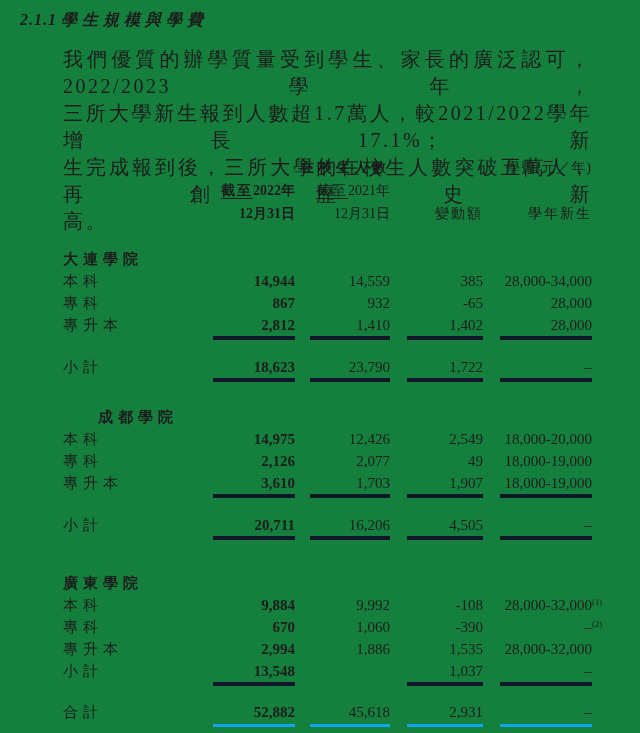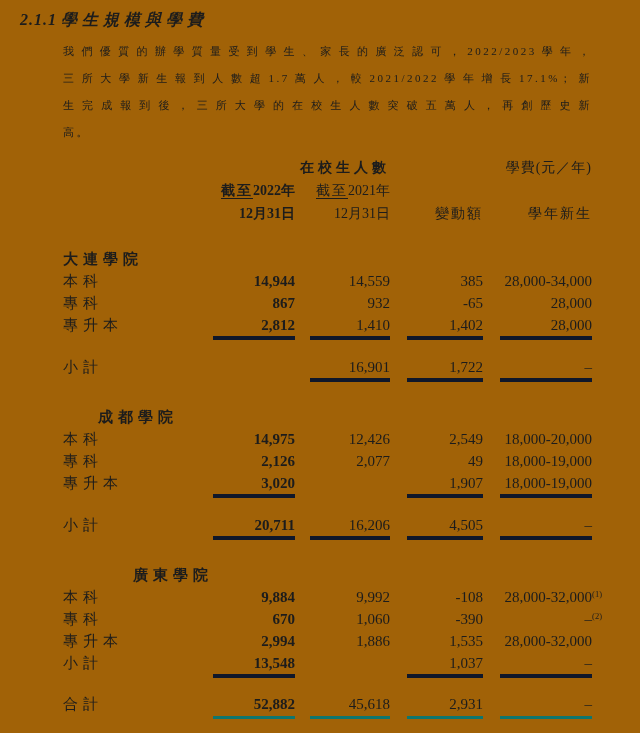--- a/index.html
+++ b/index.html
@@ -1,27 +1,27 @@
 <!DOCTYPE html>
 <html><head>
 <meta charset="utf-8">
 <style>
   html,body{margin:0;padding:0;background:#ffffff;}
   .page{
-    position:relative;width:640px;height:733px;background:#a16207;
+    position:relative;width:640px;height:733px;background:#15803d;
     font-family:"Liberation Serif","DejaVu Serif",serif;
     color:#1c1c1c;overflow:hidden;
   }
   
   .heading{position:absolute;left:20px;top:10px;font-size:16px;line-height:20px;
     font-weight:bold;font-style:italic;white-space:nowrap;}
   .heading-num{letter-spacing:1px;margin-right:4px;}
   .heading-title{letter-spacing:5px;}
   
-  .para{position:absolute;left:63px;top:38px;width:529px;font-size:11px;line-height:27px;}
+  .para{position:absolute;left:63px;top:46px;width:529px;font-size:20px;line-height:27px;}
   .pline{letter-spacing:2.5px;text-align:justify;text-align-last:justify;text-justify:inter-character;}
   .pline.last{text-align:left;text-align-last:left;}
   
   .table{position:absolute;left:63px;top:156px;width:529px;font-size:15px;}
   .trow{display:grid;grid-template-columns:150px 82px 15px 80px 17px 76px 17px 92px;}
   .cell{white-space:nowrap;box-sizing:border-box;}
   .lab{grid-column:1;}
   .c1{grid-column:2;}
   .c2{grid-column:4;}
   .c3{grid-column:6;}
@@ -34,21 +34,21 @@
   .cjk{letter-spacing:2px;}
   .cjk-wide{letter-spacing:4px;}
   .ul{border-bottom:1px solid currentColor;margin-top:24px;}
   #table-body{margin-top:23px;}
   .body-row{height:22px;line-height:22px;}
   .body-row .lab{letter-spacing:5px;}
   .section-row .lab{font-weight:bold;}
   .rule-thin{height:24px;}
   .rule-thin .num{border-bottom:4px solid #0f172a;}
   .rule-thick{height:26px;}
-  .rule-thick .num{border-bottom:3px solid #0f766e;}
+  .rule-thick .num{border-bottom:3px solid #0ea5e9;}
   .fee-cell{position:relative;}
   .fee-note{position:absolute;font-size:8.5px;line-height:10px;top:3px;right:-10px;letter-spacing:0;}
 </style>
 </head>
 <body>
 
 <div class="page">
 
   <div class="heading">
     <span class="heading-num">2.1.1</span><span class="heading-title">學生規模與學費</span>
@@ -100,21 +100,22 @@
         </div>
         <div class="trow body-row rule-thin">
           <div class="cell lab">專升本</div>
           <div class="cell c1 right num bold">2,812</div>
           <div class="cell c2 right num">1,410</div>
           <div class="cell c3 right num">1,402</div>
           <div class="cell c4 right num fee-cell"><span>28,000</span></div>
         </div>
         <div class="trow body-row rule-thin" style="margin-top: 18px;">
           <div class="cell lab">小計</div>
-          <div class="cell c2 right num">16,901</div>
+          <div class="cell c1 right num bold">18,623</div>
+          <div class="cell c2 right num">23,790</div>
           <div class="cell c3 right num">1,722</div>
           <div class="cell c4 right num fee-cell"><span>–</span></div>
         </div>
         <div class="trow body-row section-row" style="margin-top: 26px; text-align: center;">
           <div class="cell lab">成都學院</div>
         </div>
         <div class="trow body-row">
           <div class="cell lab">本科</div>
           <div class="cell c1 right num bold">14,975</div>
           <div class="cell c2 right num">12,426</div>
@@ -123,32 +124,33 @@
         </div>
         <div class="trow body-row">
           <div class="cell lab">專科</div>
           <div class="cell c1 right num bold">2,126</div>
           <div class="cell c2 right num">2,077</div>
           <div class="cell c3 right num">49</div>
           <div class="cell c4 right num fee-cell"><span>18,000-19,000</span></div>
         </div>
         <div class="trow body-row rule-thin">
           <div class="cell lab">專升本</div>
-          <div class="cell c1 right num bold">3,020</div>
+          <div class="cell c1 right num bold">3,610</div>
+          <div class="cell c2 right num">1,703</div>
           <div class="cell c3 right num">1,907</div>
           <div class="cell c4 right num fee-cell"><span>18,000-19,000</span></div>
         </div>
         <div class="trow body-row rule-thin" style="margin-top: 18px;">
           <div class="cell lab">小計</div>
           <div class="cell c1 right num bold">20,711</div>
           <div class="cell c2 right num">16,206</div>
           <div class="cell c3 right num">4,505</div>
           <div class="cell c4 right num fee-cell"><span>–</span></div>
         </div>
-        <div class="trow body-row section-row" style="margin-top: 26px; text-align: right;">
+        <div class="trow body-row section-row" style="margin-top: 34px;">
           <div class="cell lab">廣東學院</div>
         </div>
         <div class="trow body-row">
           <div class="cell lab">本科</div>
           <div class="cell c1 right num bold">9,884</div>
           <div class="cell c2 right num">9,992</div>
           <div class="cell c3 right num">-108</div>
           <div class="cell c4 right num fee-cell"><span>28,000-32,000</span><span class="fee-note">(1)</span></div>
         </div>
         <div class="trow body-row">

